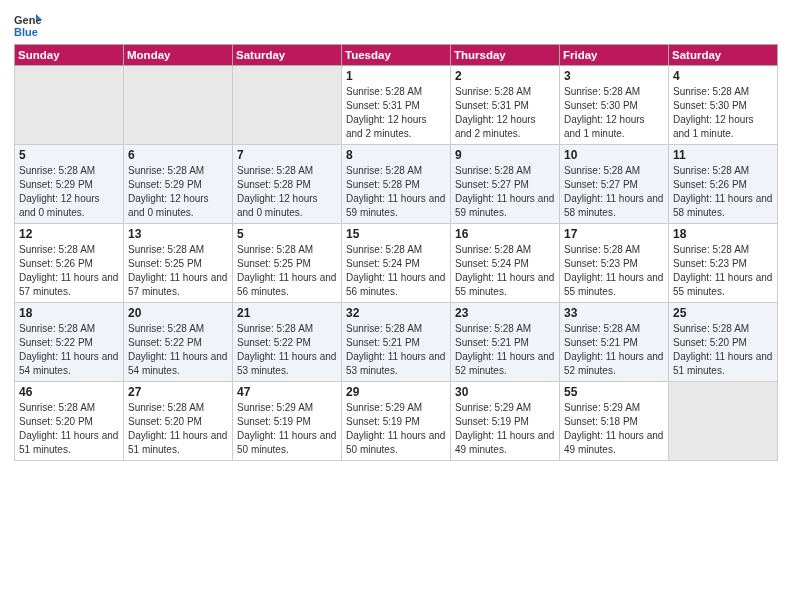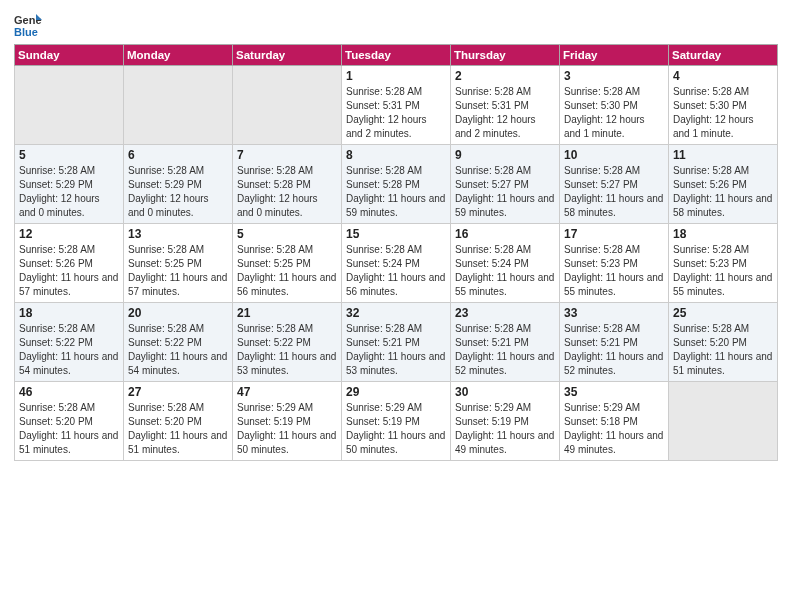--- a/index.html
+++ b/index.html
@@ -331,21 +331,21 @@
 and 50 minutes.</div>
           </td>
           <td>
             <div class="day-number">30</div>
             <div class="day-info">Sunrise: 5:29 AM
 Sunset: 5:19 PM
 Daylight: 11 hours
 and 49 minutes.</div>
           </td>
           <td>
-            <div class="day-number">35</div>
+            <div class="day-number">55</div>
             <div class="day-info">Sunrise: 5:29 AM
 Sunset: 5:18 PM
 Daylight: 11 hours
 and 49 minutes.</div>
           </td>
           <td class="empty-cell"></td>
         </tr>
       </tbody>
   </table>
 </div>

